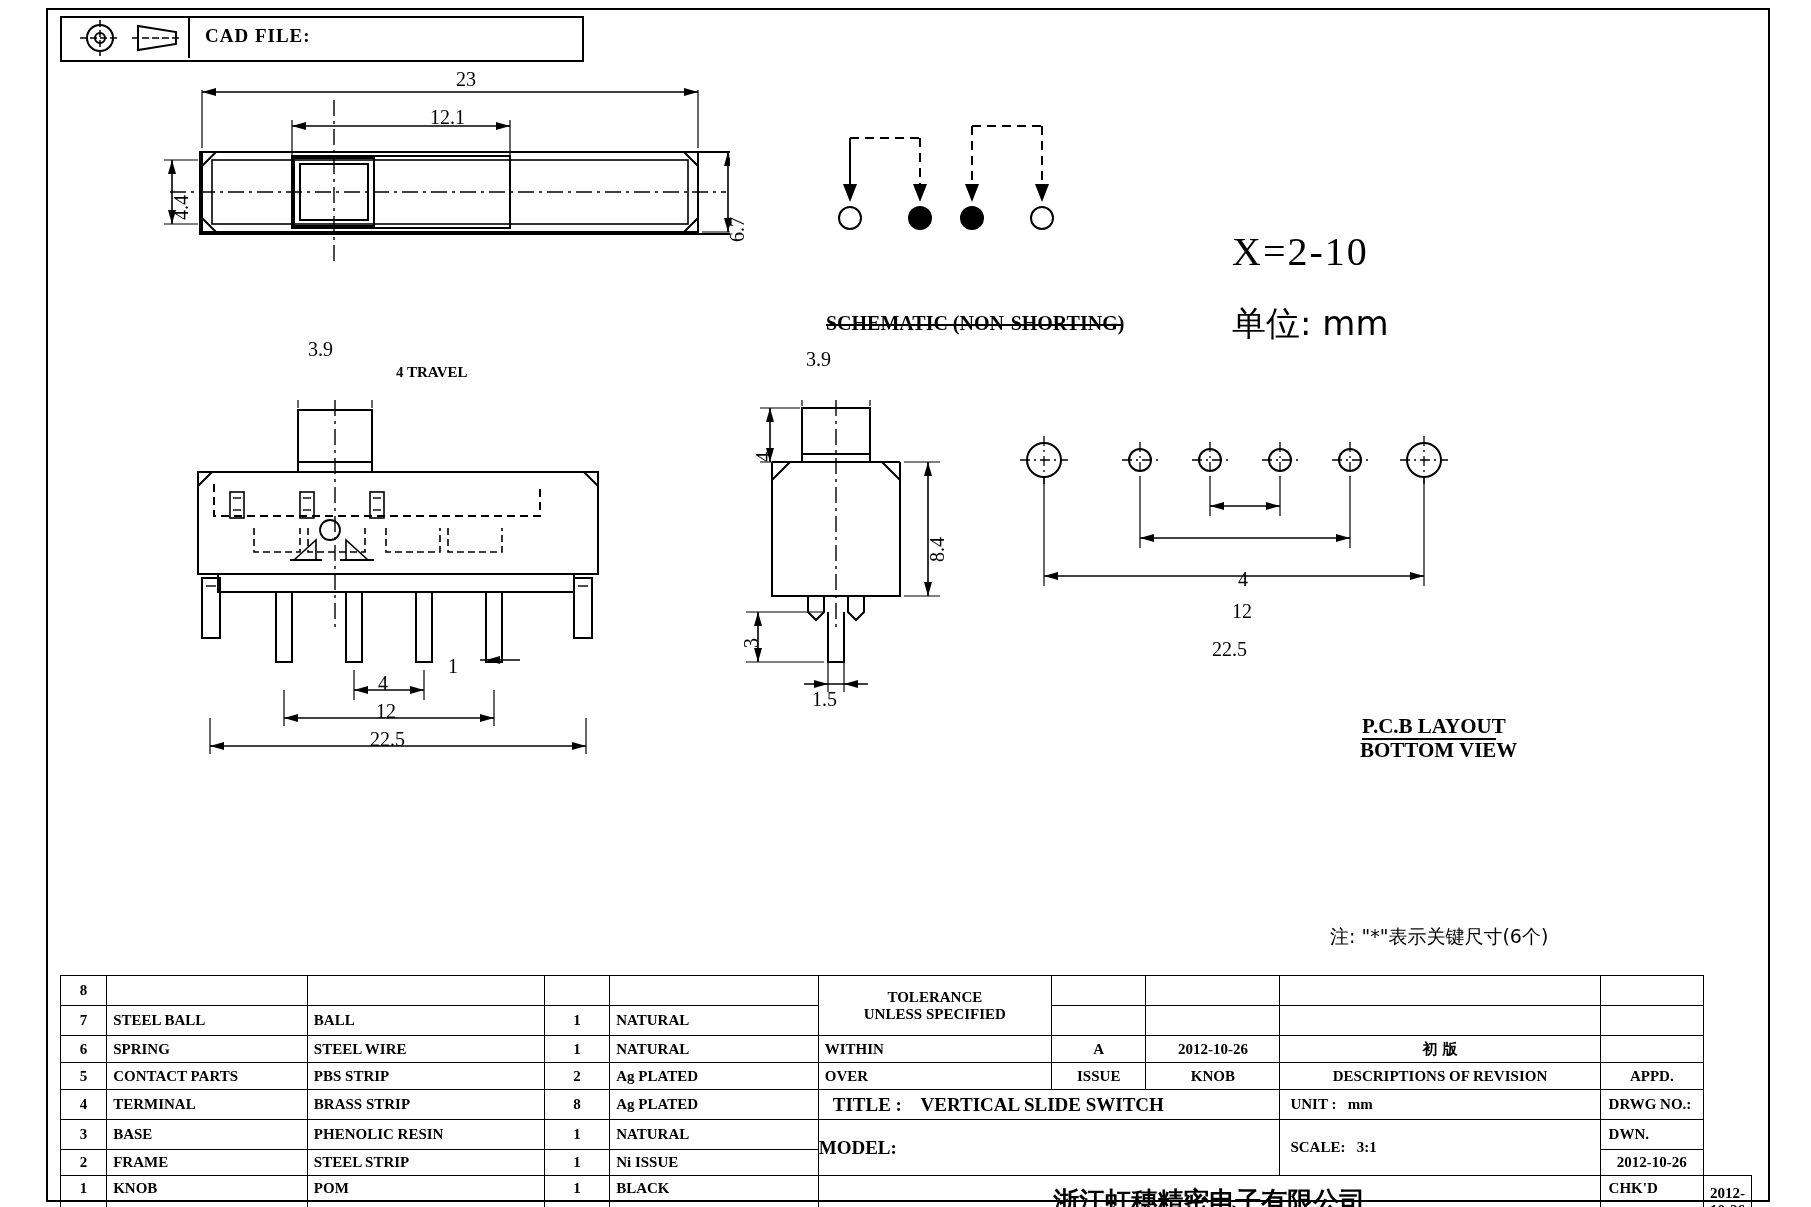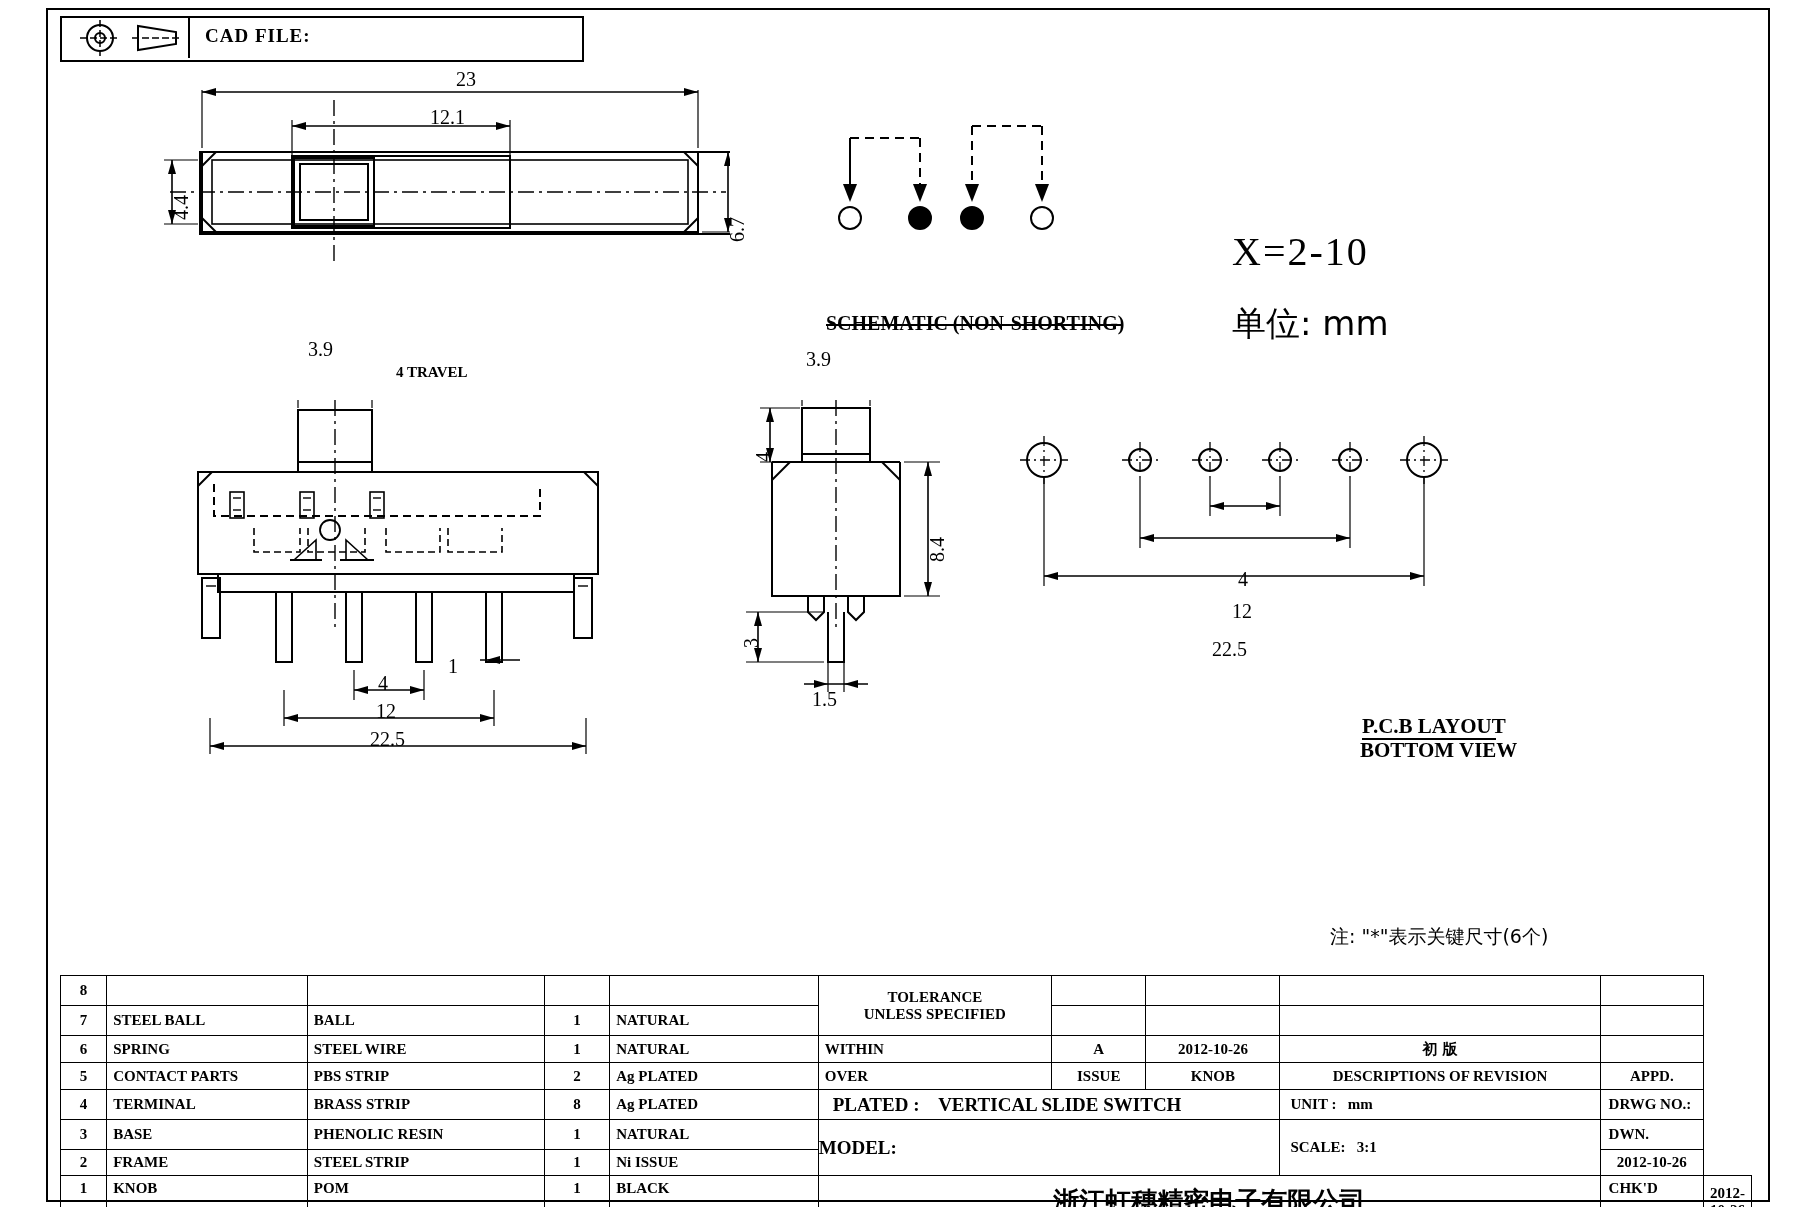--- a/index.html
+++ b/index.html
@@ -365,21 +365,21 @@
         <td class="ctr">DESCRIPTIONS OF REVISION</td>
         <td class="ctr">APPD.</td>
       </tr>
       <tr style="height:30px;">
         <td class="ctr">4</td>
         <td>TERMINAL</td>
         <td>BRASS STRIP</td>
         <td class="ctr">8</td>
         <td>Ag PLATED</td>
         <td class="big" colspan="3" rowspan="2" style="padding-left:14px;">
-          <span>PLATED :</span>
+          <span>TITLE :</span>
           &nbsp;&nbsp;
           <span>VERTICAL SLIDE SWITCH</span>
         </td>
         <td rowspan="2" style="padding-left:10px;">
           <span>UNIT :</span>
           &nbsp;
           <span>mm</span>
         </td>
         <td rowspan="2" style="padding-left:8px;">DRWG NO.:</td>
       </tr>

